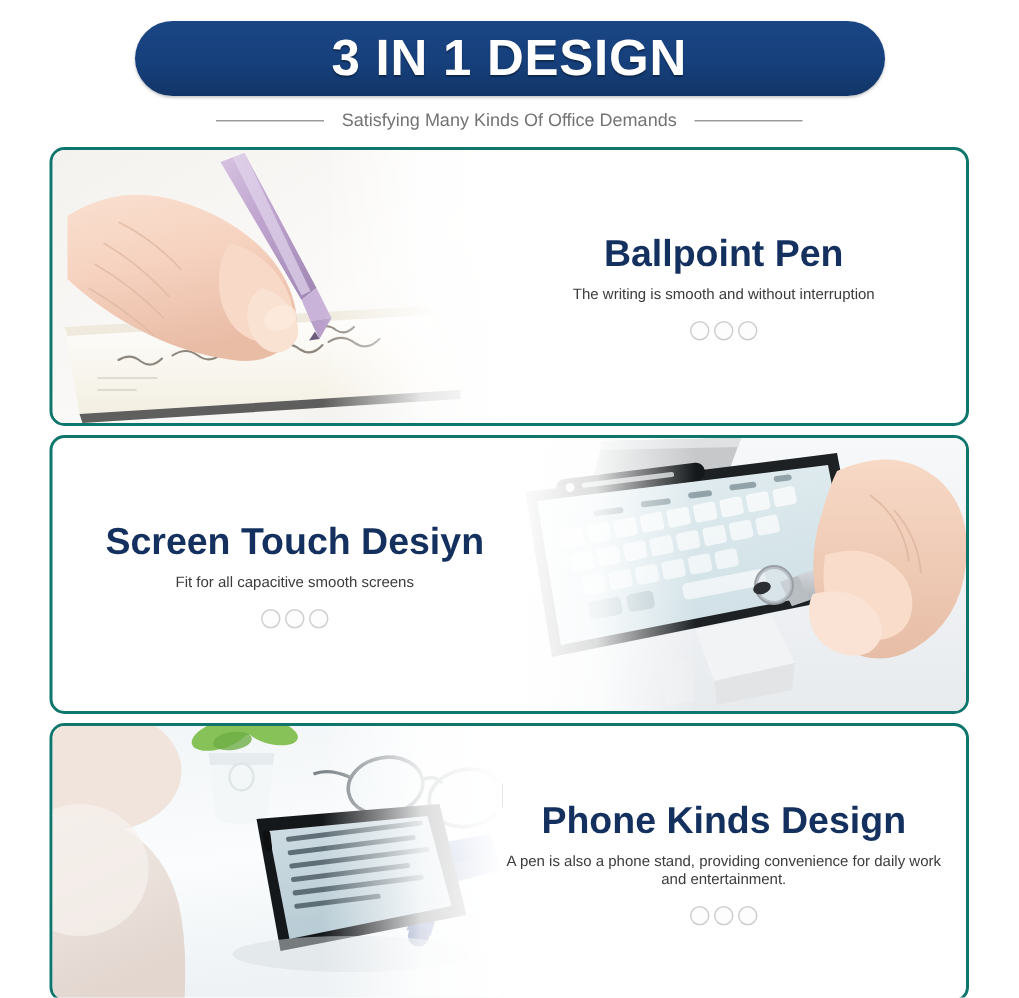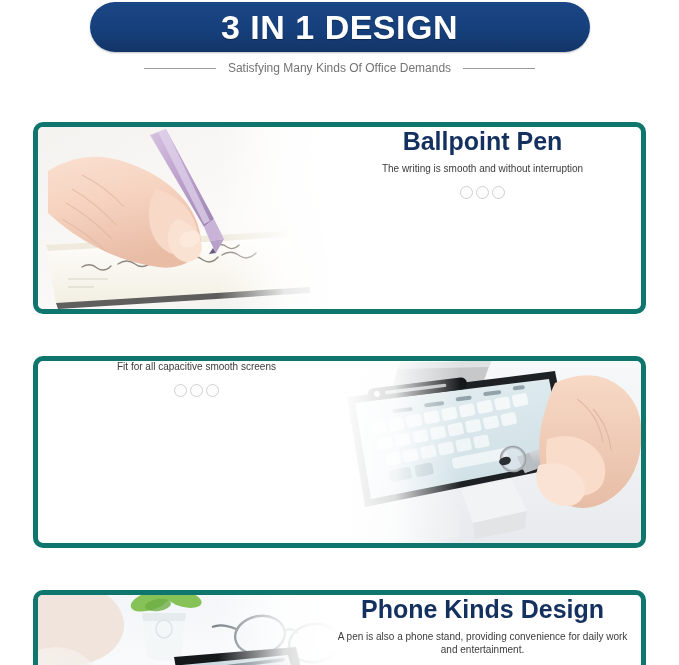--- a/index.html
+++ b/index.html
@@ -10,21 +10,21 @@
     width: 679px;
     height: 665px;
     background: #ffffff;
     font-family: "Liberation Sans", sans-serif;
     overflow: hidden;
   }
 
   
   .header-wrap {
     width: 679px;
-    padding-top: 2px;
+    padding-top: 14px;
     display: flex;
     flex-direction: column;
     align-items: center;
   }
   .banner {
     width: 500px;
     height: 50px;
     border-radius: 25px;
     background: linear-gradient(180deg, #1a4684 0%, #16407c 55%, #123567 100%);
     display: flex;
@@ -64,27 +64,26 @@
   .cards {
     margin-top: 11px;
     padding: 0 33px;
     display: flex;
     flex-direction: column;
     gap: 6px;
   }
   .card {
     position: relative;
     height: 182px;
-    border: 5px solid #0f766e;
+    border: 2px solid #0f766e;
     border-radius: 10px;
     background: #ffffff;
     overflow: hidden;
     display: flex;
-    align-items: flex-start;
-    margin-top: 36px;
+    align-items: center;
   }
   .card.right-text { flex-direction: row; }
   .card.left-text  { flex-direction: row-reverse; }
 
   .photo {
     position: relative;
     width: 300px;
     flex: 0 0 300px;
     overflow: hidden;
   }
@@ -340,20 +339,21 @@
         <g stroke="#dcb39b" stroke-width="1.2" fill="none" opacity="0.75">
           <path d="M236 38 q22 16 26 44"></path>
           <path d="M252 48 q16 18 18 42"></path>
         </g>
         </svg>
         <div></div>
 
       <div class="fade-left"></div>
     </div>
     <div class="text-side">
+      <div class="card-title">Screen Touch Desiyn</div>
       <div class="card-sub">Fit for all capacitive smooth screens</div>
       <div class="dots">
         <span class="dot"></span>
         <span class="dot"></span>
         <span class="dot"></span>
       </div>
     </div>
   </div>
 
   <div class="card right-text">

